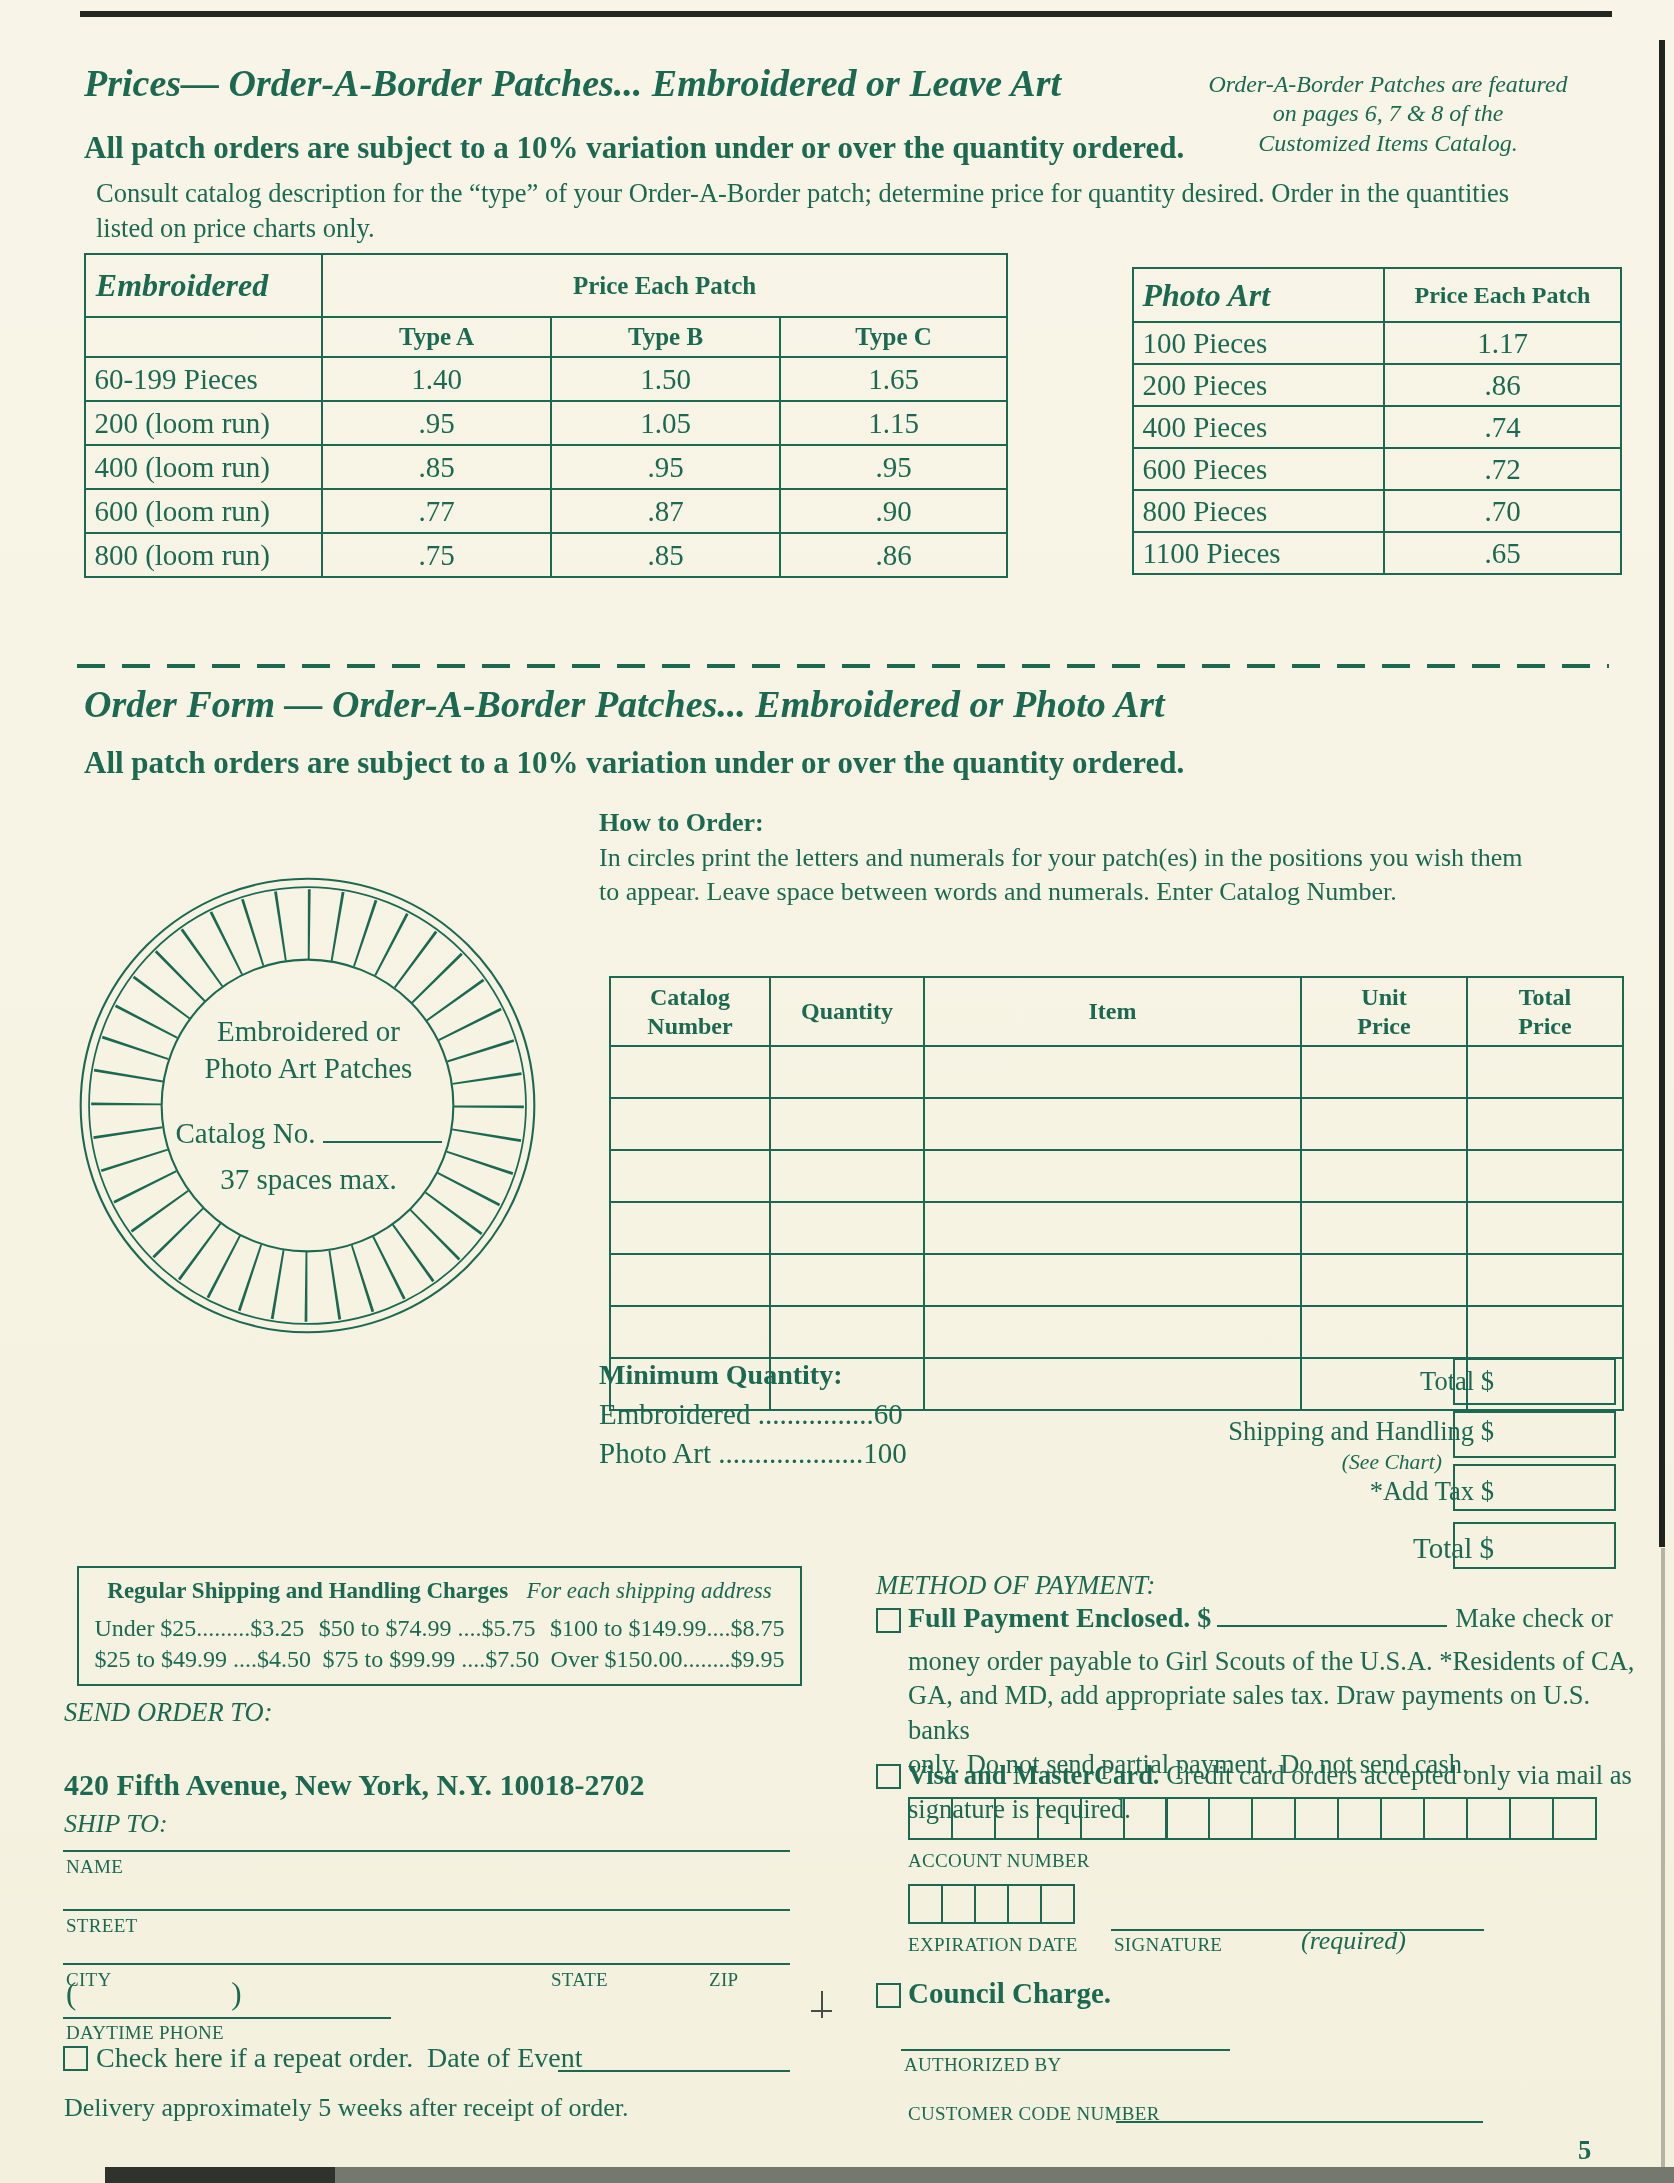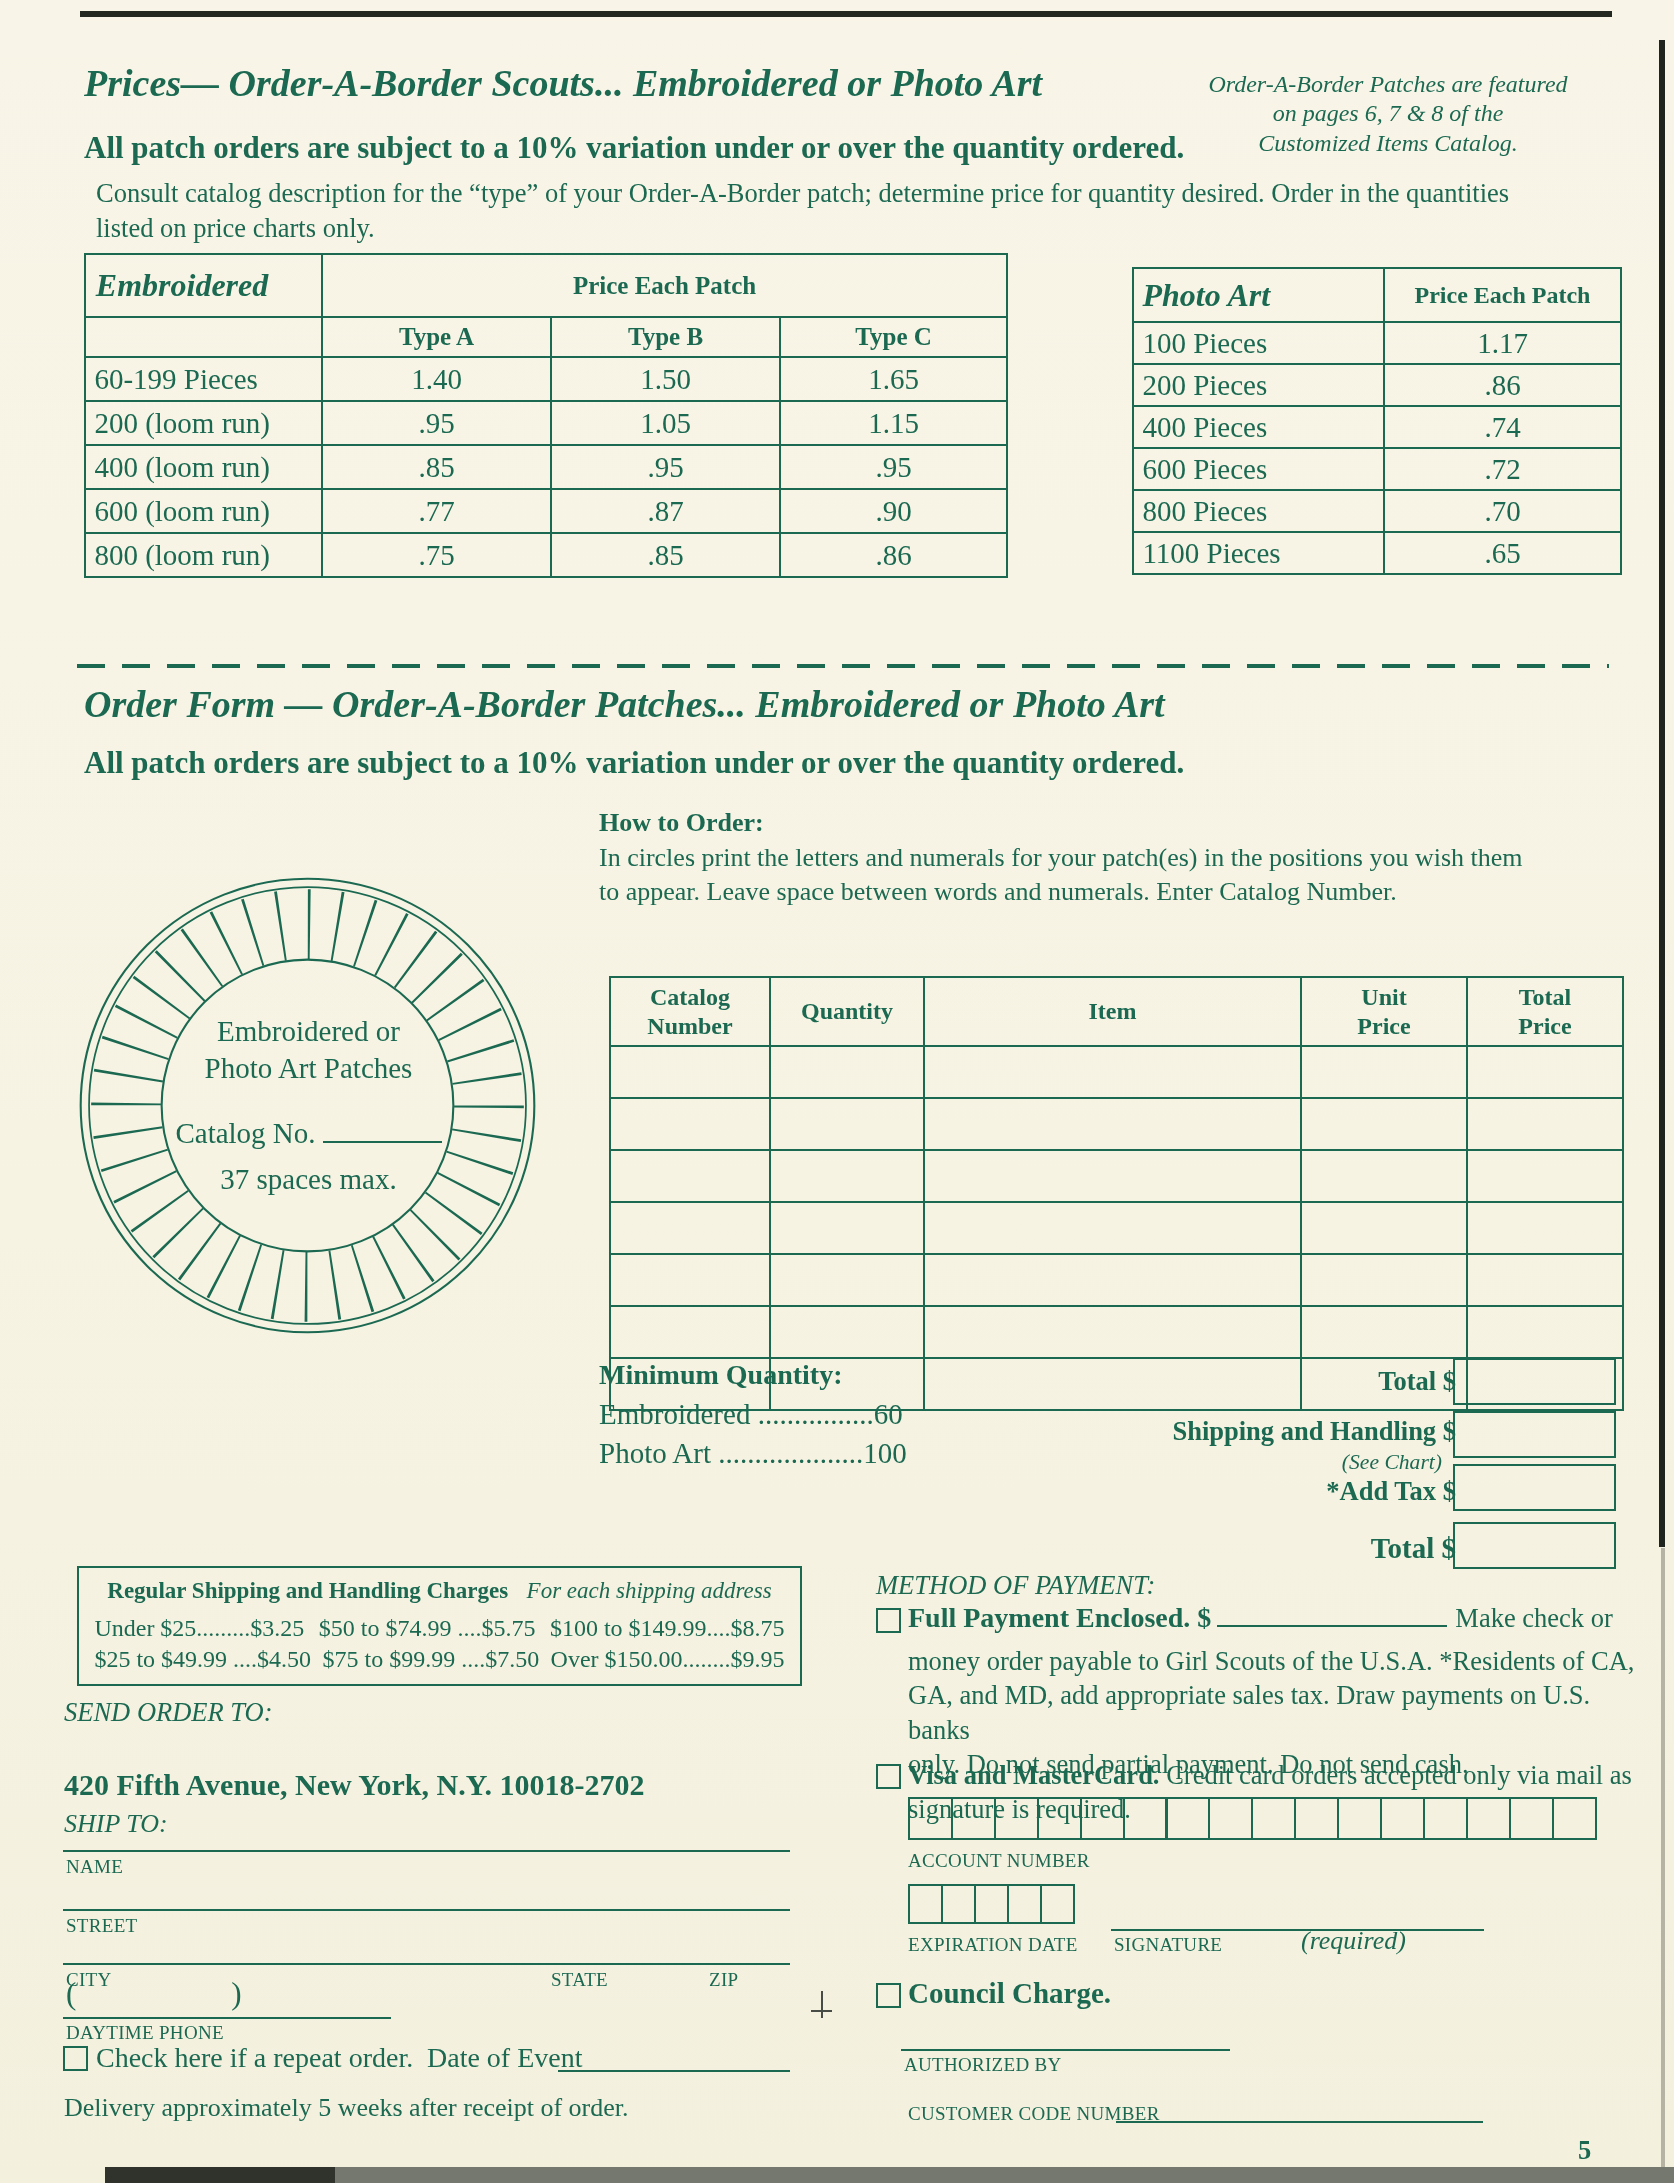--- a/index.html
+++ b/index.html
@@ -57,21 +57,21 @@
 
   
   .order-table{position:absolute;left:599px;top:976px;width:1013px;margin-left:10px;}
   .order-table th{font-size:24px;font-weight:bold;text-align:center;vertical-align:middle;height:67px;line-height:1.18;}
   .order-table td{height:50px;}
 
   
   .mq-h{left:599px;top:1359px;font-size:28px;font-weight:bold;}
   .mq-1{left:599px;top:1398px;font-size:29px;}
   .mq-2{left:599px;top:1437px;font-size:29px;}
-  .tot-lbl{left:1033px;width:423px;text-align:right;font-weight:bold;font-size:26.5px;}
+  .tot-lbl{left:1071px;width:423px;text-align:right;font-weight:normal;font-size:26.5px;}
   .tot-sub{left:1019px;width:423px;text-align:right;font-style:italic;font-weight:normal;font-size:21.6px;}
   .tot-box{position:absolute;left:1453px;width:159px;height:43px;border:2.1px solid #1c6952;}
 
   
   .ship-box{left:77px;top:1566px;width:721px;height:116px;border:2.1px solid #1c6952;}
   .ship-title{margin-top:9.8px;text-align:center;font-size:23px;}
   .ship-row{display:flex;justify-content:space-between;padding:0 15.4px;font-size:24px;}
   .ship-row.r1{margin-top:11px;}
   .ship-row.r2{margin-top:4.2px;}
 
@@ -113,21 +113,21 @@
 <body>
 
 <div class="page">
 
   <div class="scan-top"></div>
   <div class="scan-right"></div>
   <div class="scan-right2"></div>
   <div class="scan-bottom"></div>
   <div class="scan-bottom-dark"></div>
 
-  <div class="abs prices-title">Prices— Order-A-Border Scouts... Embroidered or Photo Art</div>
+  <div class="abs prices-title">Prices— Order-A-Border Patches... Embroidered or Leave Art</div>
   <div class="abs featured-note preline">Order-A-Border Patches are featured
 on pages 6, 7 &amp; 8 of the
 Customized Items Catalog.</div>
   <div class="abs variation1">All patch orders are subject to a 10% variation under or over the quantity ordered.</div>
   <div class="abs consult preline">Consult catalog description for the “type” of your Order-A-Border patch; determine price for quantity desired. Order in the quantities
 listed on price charts only.</div>
 
   <table class="emb-table">
     <colgroup>
         <col style="width:237px">

